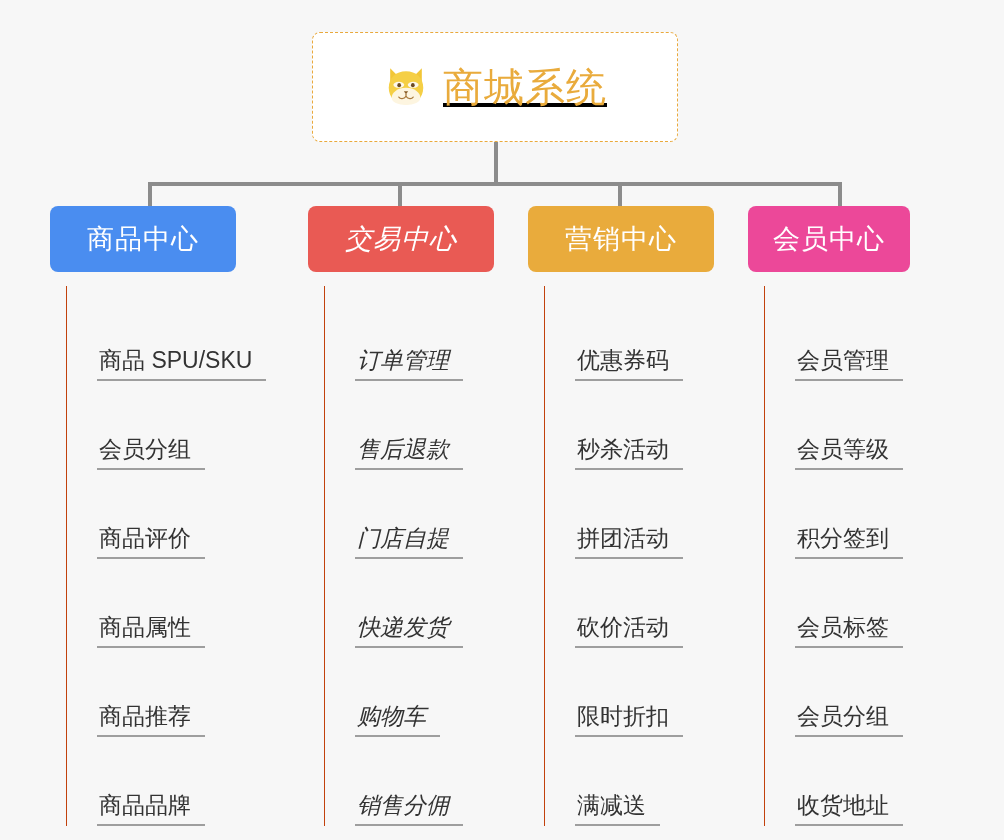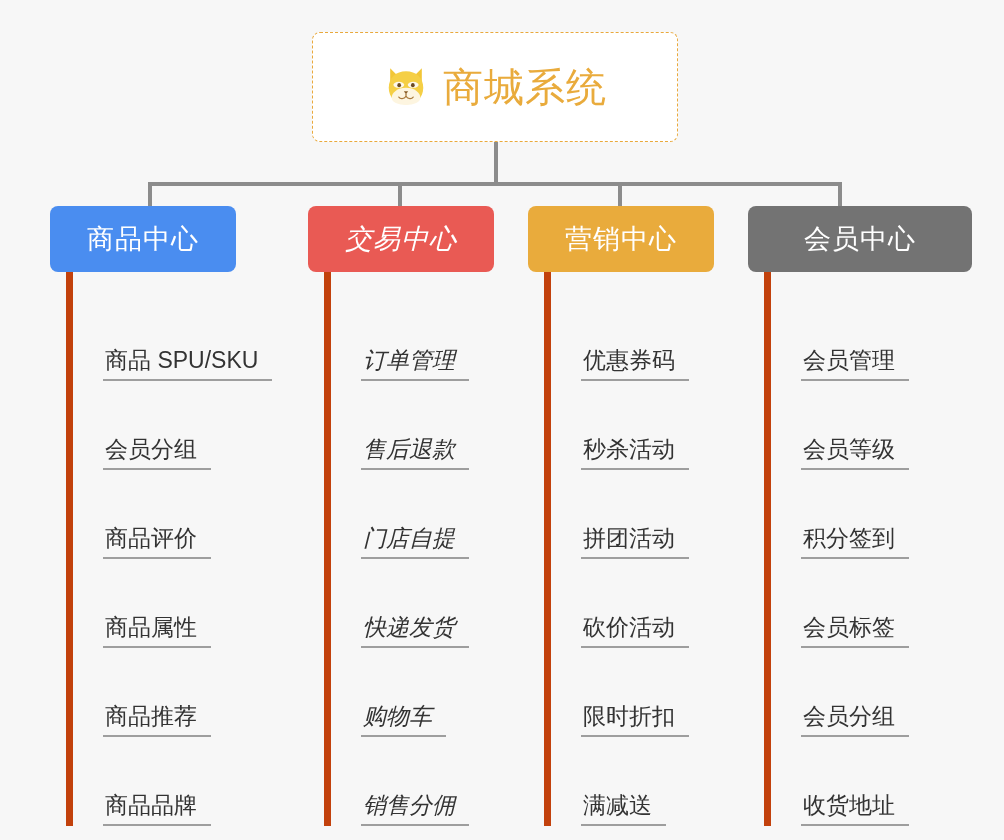--- a/index.html
+++ b/index.html
@@ -28,20 +28,21 @@
     width: 366px;
     height: 110px;
     background: #ffffff;
     border: 1px dashed #e9a93c;
     border-radius: 8px;
     box-sizing: border-box;
     display: flex;
     align-items: center;
     justify-content: center;
     gap: 14px;
+    text-decoration: underline;
   }
   .root-icon {
     width: 46px;
     height: 46px;
     flex: 0 0 auto;
     display: block;
   }
   .root-title {
     font-size: 40px;
     color: #e9ab3c;
@@ -91,24 +92,24 @@
     color: #ffffff;
     font-size: 27px;
     line-height: 1;
     letter-spacing: 1px;
     white-space: nowrap;
   }
 
   
   .leaf-list {
     position: relative;
-    margin-top: 0;
-    padding-top: 20px;
+    margin-top: 14px;
+    padding-top: 6px;
     margin-left: 16px;
-    border-left: 7px solid #c2410c;
+    border-left: 1px solid #c2410c;
   }
   .leaf-item {
     height: 89px;
     display: flex;
     align-items: flex-end;
     box-sizing: border-box;
     padding-left: 30px;
   }
   .leaf-label {
     display: inline-block;
@@ -122,21 +123,21 @@
 
   
   .col-0 { left: 50px; }
   .col-1 { left: 308px; font-style: italic; }
   .col-2 { left: 528px; }
   .col-3 { left: 748px; }
 
   .cat-0 { background: #4a8df0; width: 186px; }
   .cat-1 { background: #e95a54; width: 186px; }
   .cat-2 { background: #e9ab3c; width: 186px; }
-  .cat-3 { background: #737373; width: 224px; }
+  .cat-3 { background: #ec4899; width: 162px; }
 </style>
 </head>
 <body>
 
 <div id="mindmap">
 
   <div class="root-node">
     <svg class="root-icon" viewBox="0 0 64 64">
       <path d="M10 6 L10 26 L22 18 Z" fill="#f2c637"></path>
       <path d="M54 6 L54 26 L42 18 Z" fill="#f2c637"></path>

